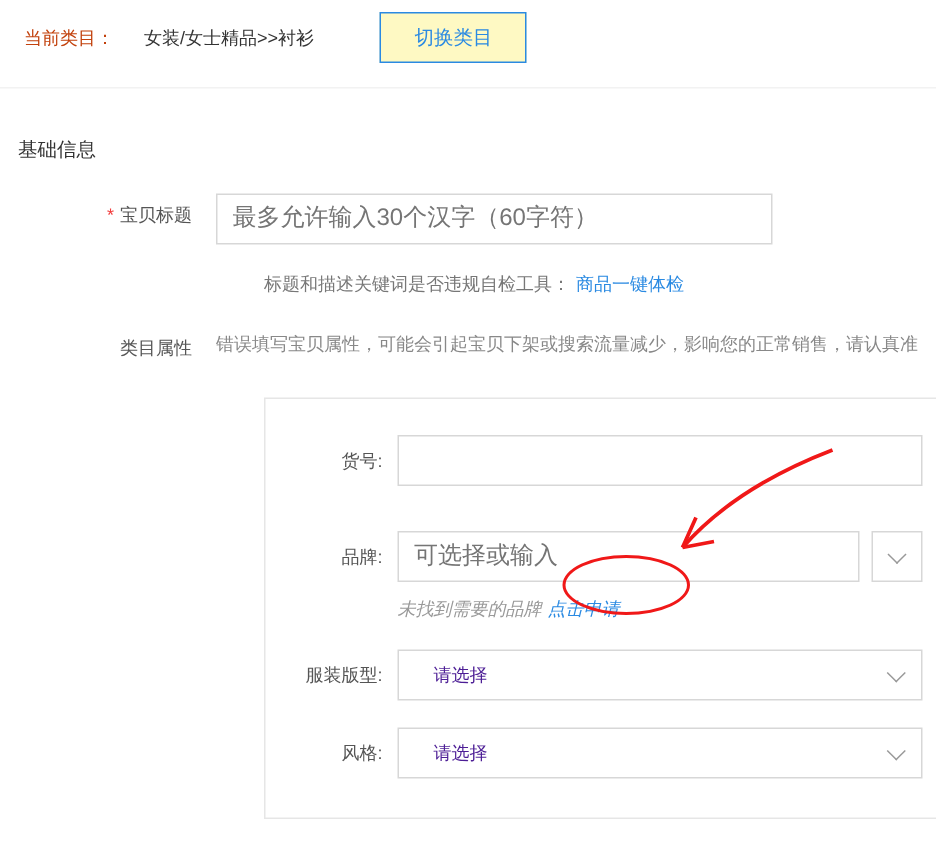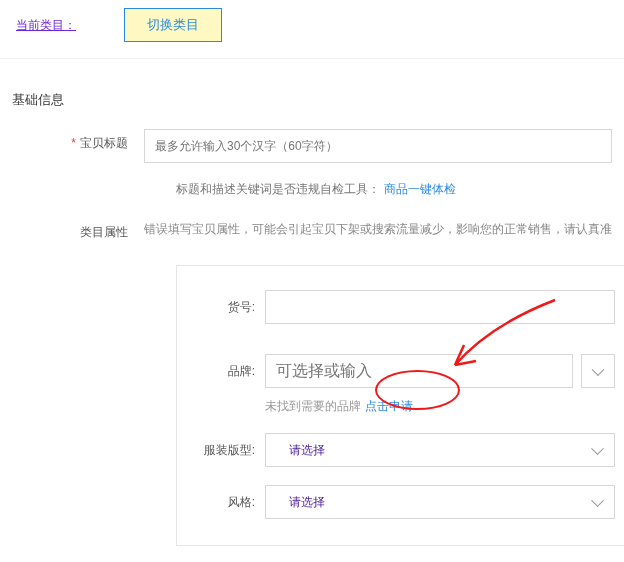--- a/index.html
+++ b/index.html
@@ -5,21 +5,21 @@
     * { margin:0; padding:0; box-sizing:border-box; }
     body {
       font-family: "Microsoft YaHei", "PingFang SC", Arial, sans-serif;
       font-size:12px; color:#333; background:#fff;
       width:624px; height:562px; overflow:hidden; position:relative;
     }
     .top-bar {
       display:flex; align-items:center; padding:8px 16px 16px 16px;
       border-bottom:1px solid #f2f2f2;
     }
-    .top-bar .label { color:#6d28d9; margin-right:4px;text-decoration:underline; }
+    .top-bar .label { color:#c2410c; margin-right:20px; }
     .top-bar .path { color:#333; }
     .switch-btn {
       margin-left:44px; height:34px; padding:0 22px;
       border:1px solid #2a8ae2; color:#2a8ae2; background:#fef9c3;
       font-size:13px; cursor:pointer;
     }
     .section-title { padding:32px 0 18px 12px; font-size:13px; color:#333; }
     .form-area { padding-left:32px; }
     .row { display:flex; align-items:flex-start; margin-bottom:18px; }
     .row.tight { margin-bottom:8px; }
@@ -36,22 +36,22 @@
       display:inline-flex; align-items:center; justify-content:center; margin-right:6px;
     }
     .radio-circle.unselected { border-color:#c8c8c8; }
     .radio-dot { width:8px; height:8px; border-radius:50%; background:#2a8ae2; }
     .help-icon {
       width:16px; height:16px; border-radius:50%; background:#d8d8d8;
       color:#fff; display:inline-flex; align-items:center; justify-content:center;
       font-size:11px; margin-left:4px;
     }
     .text-input {
-      width:468px; height:34px; border:1px solid #d7d7d7; padding:0 10px;
-      font-size:12px; color:#999; outline:none;
+      width:371px; height:34px; border:1px solid #d7d7d7; padding:0 10px;
+      font-size:16px; color:#999; outline:none;
     }
     .hint-line { padding:10px 0 0 144px; font-size:12px; color:#777; }
     .hint-line a { color:#2a8ae2; text-decoration:none; margin-left:4px; cursor:pointer;}
     .warn { padding:4px 0 8px 0; font-size:12px; color:#888; line-height:1.6; }
     .attr-box {
       margin-left:144px; border:1px solid #e6e6e6; padding:24px 20px 8px 20px;
       width:460px;
     }
     .arow { display:flex; align-items:center; margin-bottom:18px; flex-wrap:wrap; }
     .arow .albl { width:68px; text-align:right; color:#555; padding-right:10px; flex-shrink:0;}
@@ -76,35 +76,36 @@
     }
     .brand-dd {
       width:34px; height:34px; border:1px solid #d7d7d7; margin-left:8px;
       position:relative; cursor:pointer; background:#fff;
     }
     .brand-dd::after {
       content:""; position:absolute; left:50%; top:50%; width:8px; height:8px;
       border-right:1px solid #999; border-bottom:1px solid #999;
       transform:translate(-50%,-65%) rotate(45deg);
     }
-    .brand-hint { margin-top:10px; margin-left:68px; font-size:12px; color:#999; width:100%; }
+    .brand-hint { margin-top:10px; margin-left:68px; font-size:12px; color:#999; width:100%;font-style:italic; }
     .brand-hint a { color:#2a8ae2; text-decoration:none; margin-left:4px; cursor:pointer;}
     
     .anno { position:absolute; pointer-events:none; }
     .ellipse {
       left:375px; top:370px; width:85px; height:40px;
       border:2px solid #f01818; border-radius:50%;
     }
     .arrow-svg { left:420px; top:295px; width:140px; height:110px; }
   </style>
 </head>
 <body>
 
 <div class="top-bar">
   <span class="label">当前类目：</span>
+  <span class="path">女装/女士精品&gt;&gt;衬衫</span>
   <button class="switch-btn">切换类目</button>
 </div>
 
 <div class="section-title">基础信息</div>
 
 <div class="form-area">
 
 
   <div class="row tight">
     <div class="lbl">

